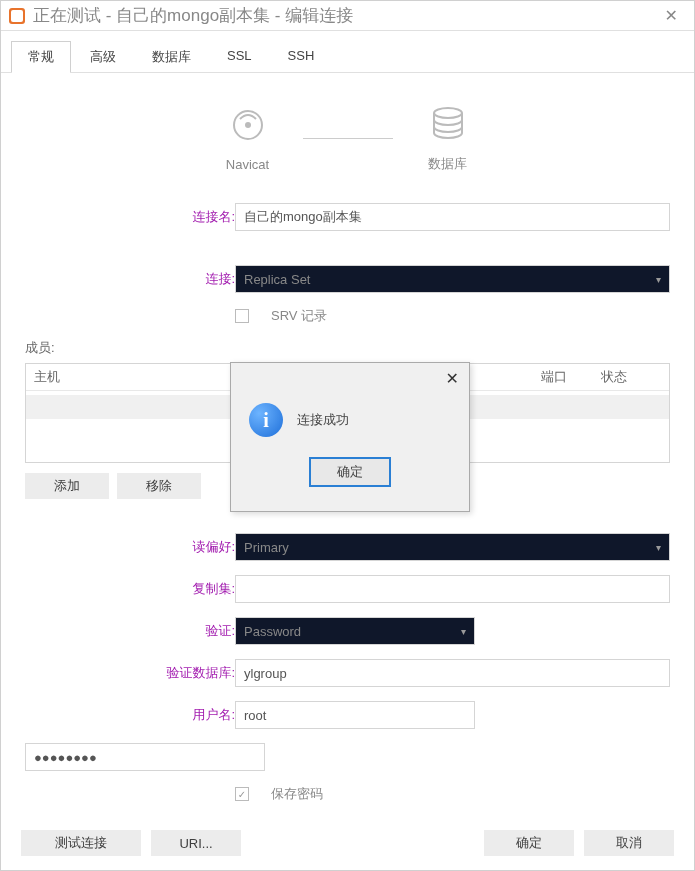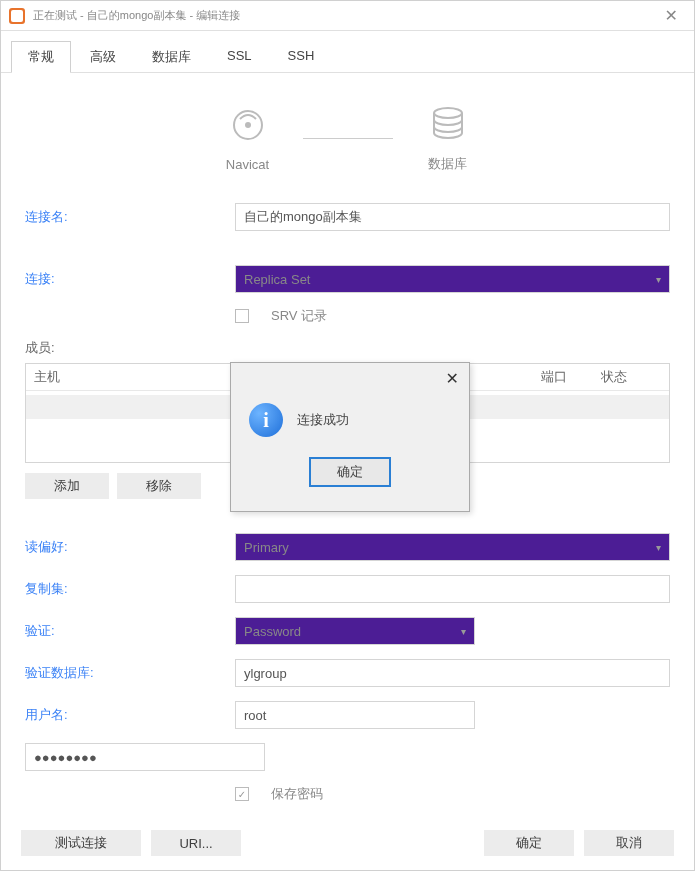--- a/index.html
+++ b/index.html
@@ -1,36 +1,36 @@
 <!DOCTYPE html>
 <html><head>
 <meta charset="utf-8">
 <style>
 * { box-sizing: border-box; margin: 0; padding: 0; }
 body { font-family: "Microsoft YaHei", "Segoe UI", sans-serif; font-size: 13px; color: #666; background: #fff; width: 695px; height: 871px; overflow: hidden; }
 .window { width: 695px; height: 871px; border: 1px solid #d0d0d0; background: #fff; display: flex; flex-direction: column; }
 .titlebar { height: 30px; display: flex; align-items: center; padding: 0 8px; border-bottom: 1px solid #e0e0e0; }
 .titlebar .app-icon { width: 16px; height: 16px; background: #e8732c; border-radius: 3px; margin-right: 8px; position: relative; }
 .titlebar .app-icon::after { content:''; position:absolute; top:2px; left:2px; right:2px; bottom:2px; background:#fff; border-radius:2px; }
-.titlebar .title { flex: 1; color: #888; font-size: 11px; }
+.titlebar .title { flex: 1; color: #888; font-size: 17px; }
 .titlebar .close { font-size: 16px; color: #888; cursor: pointer; padding: 0 8px; }
 .tabs { display: flex; border-bottom: 1px solid #e0e0e0; padding: 10px 10px 0 10px; }
 .tab { padding: 6px 16px; color: #444; cursor: pointer; border: 1px solid transparent; border-bottom: none; margin-right: 2px; font-size: 13px; }
 .tab.active { border-color: #d0d0d0; background: #fff; position: relative; }
 .tab.active::after { content:''; position:absolute; left:0; right:0; bottom:-1px; height:1px; background:#fff; }
 .content { flex: 1; padding: 20px 24px; overflow: auto; }
 .header-row { display: flex; align-items: center; justify-content: center; gap: 30px; margin: 10px 0 30px 0; }
 .header-item { display: flex; flex-direction: column; align-items: center; gap: 12px; color: #888; }
 .header-line { width: 90px; height: 1px; background: #ccc; }
 .icon-svg { width: 50px; height: 40px; }
 .form-row { display: flex; align-items: center; margin-bottom: 14px; }
-.form-label { width: 210px; color: #3b82f6; font-size: 13px; }
+.form-label { width: 210px; color: #a21caf; font-size: 13px; text-align: right; }
 .form-field { flex: 1; }
 .text-input, .select-input { width: 100%; height: 28px; border: 1px solid #d5d5d5; padding: 0 8px; font-size: 13px; color: #555; font-family: inherit; }
-.select-input { background: #4c1d95; color: #888; display: flex; align-items: center; justify-content: space-between; }
+.select-input { background: #0f172a; color: #888; display: flex; align-items: center; justify-content: space-between; }
 .chevron { color: #999; font-size: 10px; }
 .checkbox-row { display: flex; align-items: center; gap: 22px; color: #888; font-size: 13px; }
 .checkbox { width: 14px; height: 14px; border: 1px solid #bbb; background: #fff; display:inline-flex; align-items:center; justify-content:center; font-size:10px; color:#999; }
 .members-box { border: 1px solid #d5d5d5; height: 100px; }
 .members-header { display: flex; border-bottom: 1px solid #e8e8e8; padding: 4px 8px; color: #666; font-size: 13px; }
 .col-host { flex: 1; }
 .col-port { width: 60px; }
 .col-status { width: 60px; }
 .members-body { padding: 0; }
 .member-row { height: 24px; background: #f0f0f0; margin: 4px 0; }

